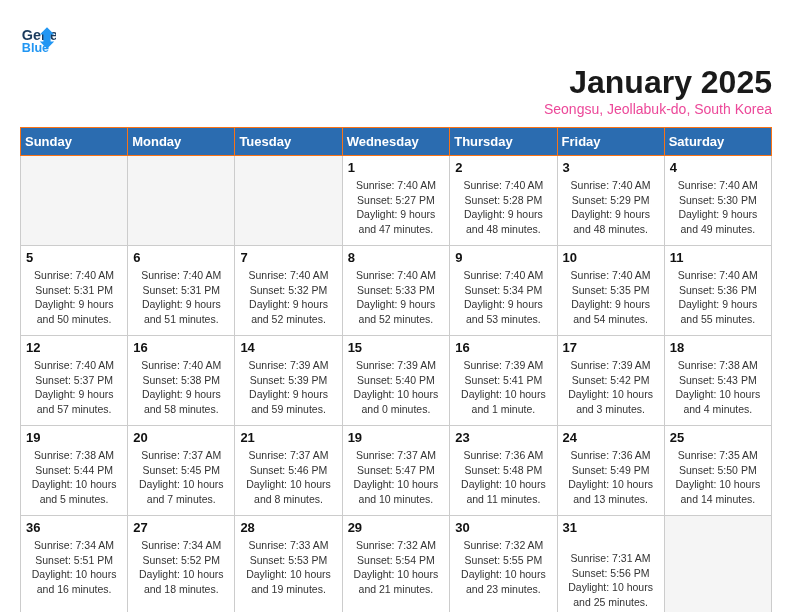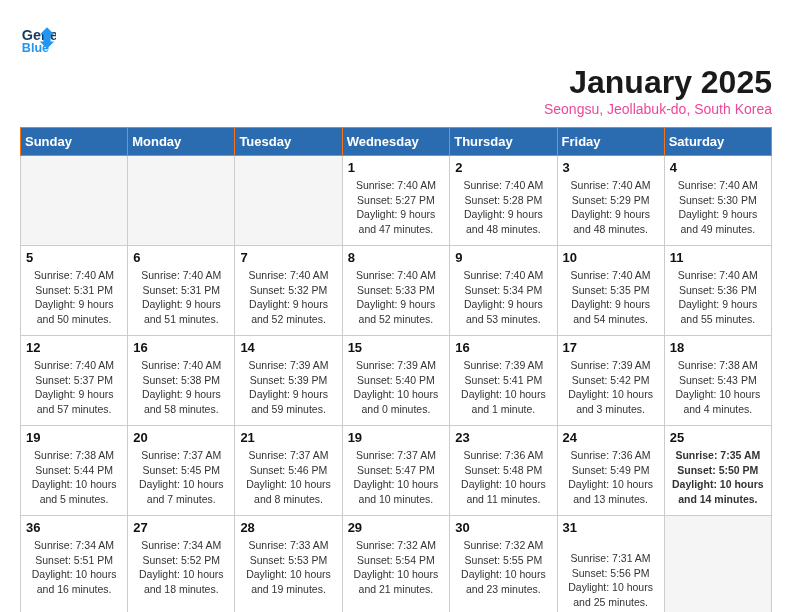--- a/index.html
+++ b/index.html
@@ -283,21 +283,21 @@
         </td>
         <td>
           <div class="day-num">24</div>
           <div class="day-info" style="white-space: pre-line;">Sunrise: 7:36 AM
 Sunset: 5:49 PM
 Daylight: 10 hours
 and 13 minutes.</div>
         </td>
         <td>
           <div class="day-num">25</div>
-          <div class="day-info" style="white-space: pre-line; font-weight: bold;">Sunrise: 7:35 AM
+          <div class="day-info" style="white-space: pre-line;">Sunrise: 7:35 AM
 Sunset: 5:50 PM
 Daylight: 10 hours
 and 14 minutes.</div>
         </td>
       </tr>
       <tr class="week-row">
         <td>
           <div class="day-num">36</div>
           <div class="day-info" style="white-space: pre-line;">Sunrise: 7:34 AM
 Sunset: 5:51 PM

